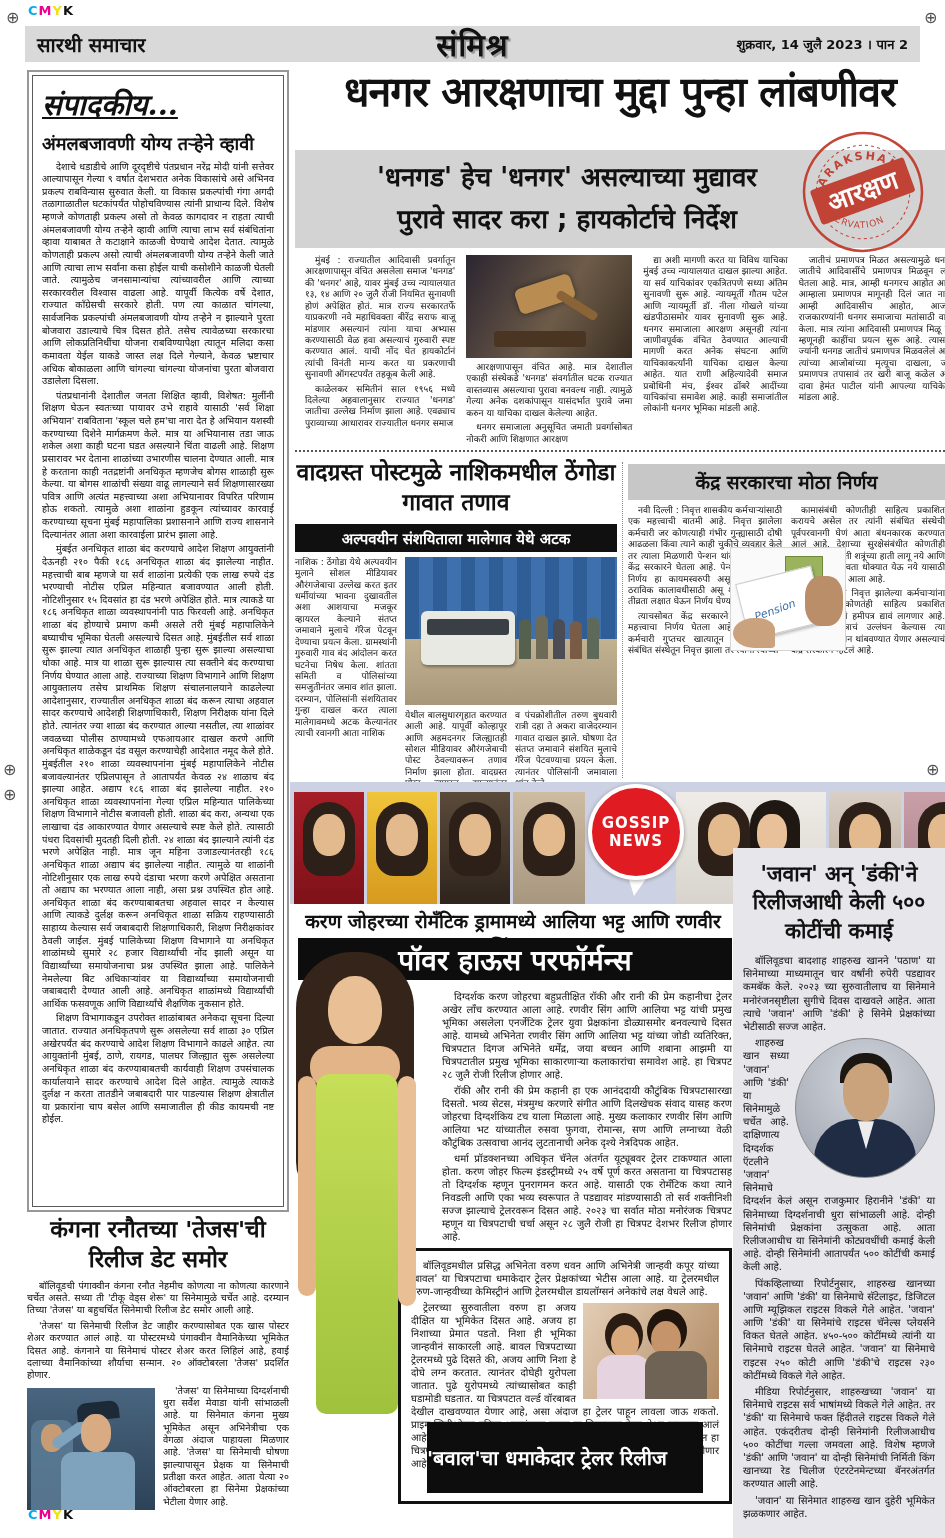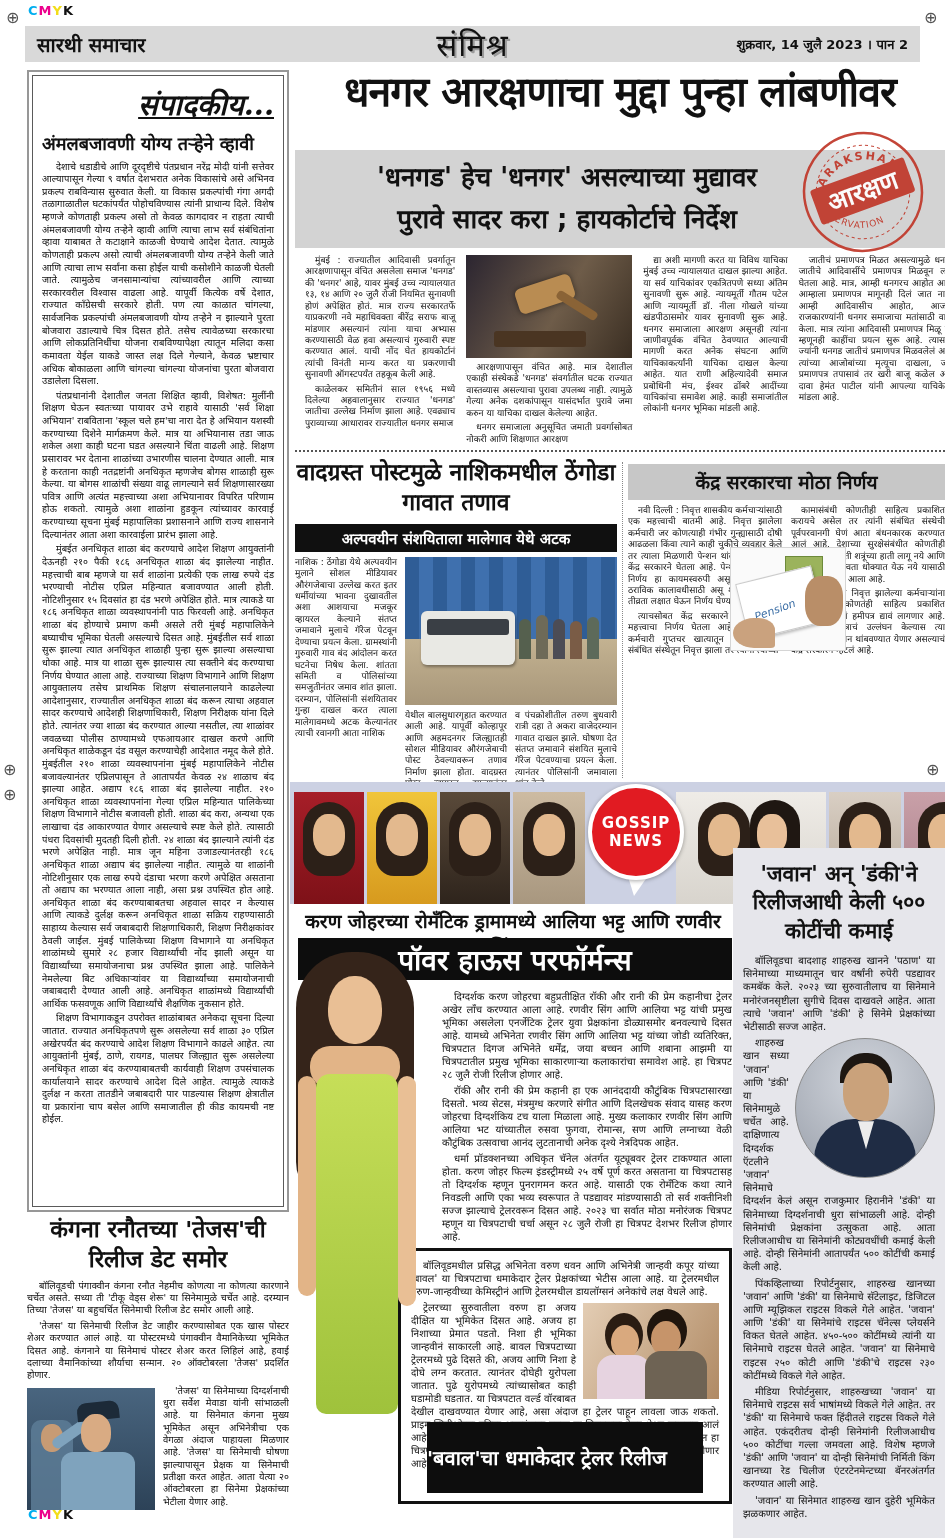--- a/index.html
+++ b/index.html
@@ -7,27 +7,27 @@
 
   
   .cmyk{position:absolute;left:28px;font-size:13px;font-weight:bold;letter-spacing:1px;font-family:"DejaVu Sans",sans-serif}
   .cmyk.top{top:3px}.cmyk.bottom{top:1507px}
   .cmyk .c{color:#00aeef}.cmyk .m{color:#ec008c}.cmyk .y{color:#f2dd1a}.cmyk .k{color:#111}
   .reg{position:absolute;color:#555;font-size:16px;line-height:1}
 
   
   .topbar{position:absolute;left:25px;top:26px;width:895px;height:36px;background:#d9d9d9;display:flex;align-items:center;justify-content:space-between;padding:0 12px;box-sizing:border-box}
   .mast-left{font-weight:bold;font-size:20px}
-  .mast-center{position:absolute;left:50%;transform:translateX(-50%);font-weight:400;font-size:31px;letter-spacing:1px;text-shadow:2px 2px 0 #9a9a9a}
+  .mast-center{position:absolute;left:50%;transform:translateX(-50%);font-weight:700;font-size:31px;letter-spacing:1px;text-shadow:2px 2px 0 #9a9a9a}
   .mast-right{font-weight:bold;font-size:13px}
 
   
   .edit-box{position:absolute;left:27px;top:70px;width:262px;height:1142px;border:2px solid #979797;box-sizing:border-box;padding:3px;background:#fff}
   .edit-inner{border:1px solid #5a5a5a;height:100%;box-sizing:border-box;padding:6px 9px;overflow:hidden}
-  .edit-label{font-family:"DejaVu Serif",serif;font-style:italic;font-weight:bold;font-size:29px;text-align:right;text-decoration:underline;margin:2px 0 10px}
+  .edit-label{font-family:"DejaVu Serif",serif;font-style:italic;font-weight:bold;font-size:29px;text-align:left;text-decoration:underline;margin:2px 0 10px}
   .edit-head{font-size:18px;font-weight:bold;margin:0 0 6px;line-height:1.2}
   .edit-inner p{font-size:9.5px;line-height:1.33;text-align:justify;text-indent:14px;margin:0 0 2px}
 
   
   .lead-headline{position:absolute;left:295px;top:62px;width:650px;margin:0;text-align:center;font-size:41px;font-weight:900;letter-spacing:-1px;white-space:nowrap}
   .subhead-box{position:absolute;left:295px;top:150px;width:650px;height:98px;background:#d3d3d3}
   .subhead-line{position:absolute;left:12px;width:520px;text-align:center;font-size:26px;font-weight:bold}
   .sl1{top:8px}.sl2{top:50px}
   .stamp{position:absolute;right:16px;top:-24px;width:132px;height:132px;transform:rotate(-12deg);opacity:.93;z-index:4}
 
@@ -200,21 +200,21 @@
     <div class="col lc1">
       <p>मुंबई : राज्यातील आदिवासी प्रवर्गातून आरक्षणापासून वंचित असलेला समाज 'धनगड' की 'धनगर' आहे, यावर मुंबई उच्च न्यायालयात १३, १४ आणि २० जुलै रोजी नियमित सुनावणी होणं अपेक्षित होतं. मात्र राज्य सरकारतर्फे याप्रकरणी नवे महाधिवक्ता बीरेंद्र सराफ बाजू मांडणार असल्यानं त्यांना याचा अभ्यास करण्यासाठी वेळ हवा असल्याचं गुरुवारी स्पष्ट करण्यात आलं. याची नोंद घेत हायकोर्टानं त्यांची विनंती मान्य करत या प्रकरणाची सुनावणी ऑगस्टपर्यंत तहकूब केली आहे.</p>
       <p>काळेलकर समितीनं साल १९५६ मध्ये दिलेल्या अहवालानुसार राज्यात 'धनगड' जातीचा उल्लेख निर्माण झाला आहे. एवढ्याच पुराव्याच्या आधारावर राज्यातील धनगर समाज</p>
     </div>
     <div class="col lc2">
       <div class="photo gavel">
         <div class="g-head"></div>
         <div class="g-handle"></div>
         <div class="g-base"></div>
       </div>
-      <p>आरक्षणापासून वंचित आहे. मात्र देशातील एकाही संस्थेकडे 'धनगड' संवर्गातील घटक राज्यात वास्तव्यास असल्याचा पुरावा उपलब्ध नाही. त्यामुळे गेल्या अनेक दशकांपासून यासंदर्भात पुरावे जमा करुन या याचिका दाखल केलेल्या आहेत.</p>
+      <p>आरक्षणापासून वंचित आहे. मात्र देशातील एकाही संस्थेकडे 'धनगड' संवर्गातील घटक राज्यात वास्तव्यास असल्याचा पुरावा बनवल्ध नाही. त्यामुळे गेल्या अनेक दशकांपासून यासंदर्भात पुरावे जमा करुन या याचिका दाखल केलेल्या आहेत.</p>
       <p>धनगर समाजाला अनुसूचित जमाती प्रवर्गासोबत नोकरी आणि शिक्षणात आरक्षण</p>
     </div>
     <div class="col lc3">
       <p>द्या अशी मागणी करत या विविध याचिका मुंबई उच्च न्यायालयात दाखल झाल्या आहेत. या सर्व याचिकांवर एकत्रितपणे सध्या अंतिम सुनावणी सुरू आहे. न्यायमूर्ती गौतम पटेल आणि न्यायमूर्ती डॉ. नीला गोखले यांच्या खंडपीठासमोर यावर सुनावणी सुरू आहे. धनगर समाजाला आरक्षण असूनही त्यांना जाणीवपूर्वक वंचित ठेवण्यात आल्याची मागणी करत अनेक संघटना आणि याचिकाकर्त्यांनी याचिका दाखल केल्या आहेत. यात राणी अहिल्यादेवी समाज प्रबोधिनी मंच, ईश्वर ढोंबरे आदींच्या याचिकांचा समावेश आहे. काही समाजांतील लोकांनी धनगर भूमिका मांडली आहे.</p>
     </div>
     <div class="col lc4">
       <p>जातीचं प्रमाणपत्र मिळत असल्यामुळे धनगड जातीचे आदिवासींचे प्रमाणपत्र मिळवून लाभ घेतला आहे. मात्र, आम्ही धनगरच आहोत आणि आम्हाला प्रमाणपत्र मागूनही दिलं जात नाही. आम्ही आदिवासीच आहोत, आजवर राजकारण्यांनी धनगर समाजाचा मतांसाठी वापर केला. मात्र त्यांना आदिवासी प्रमाणपत्र मिळू नये म्हणूनही काहींचा प्रयत्न सुरू आहे. त्यासाठी ज्यांनी धनगड जातीचं प्रमाणपत्र मिळवलेलं आहे. त्यांच्या आजोबांच्या मृत्यूचा दाखला, जात प्रमाणपत्र तपासावं तर खरी बाजू कळेल असा दावा हेमंत पाटील यांनी आपल्या याचिकेतून मांडला आहे.</p>
     </div>
   </div>
 

